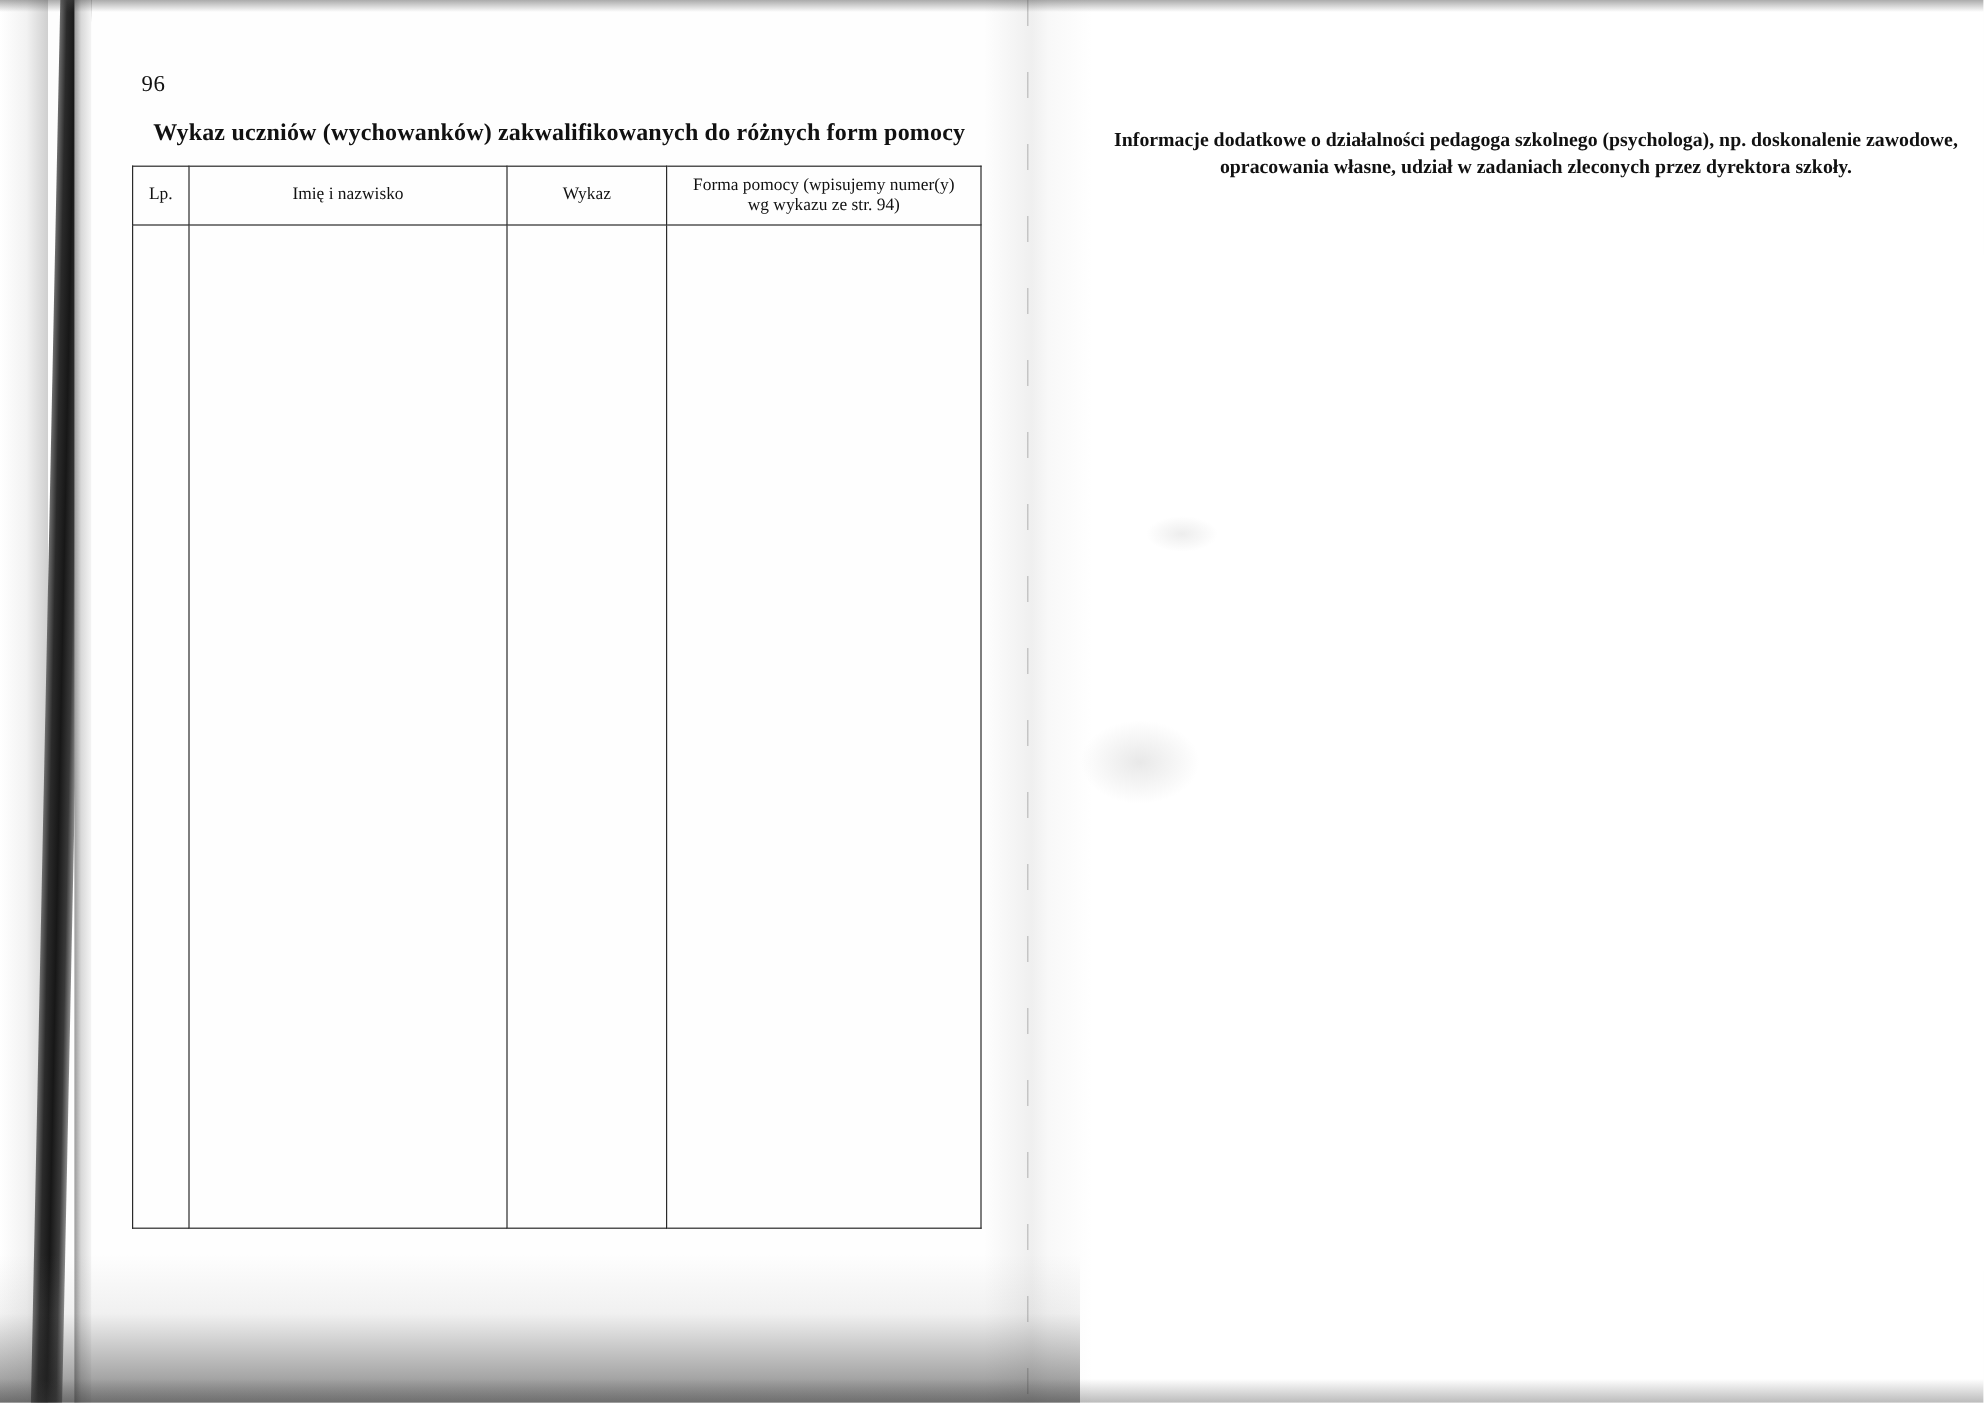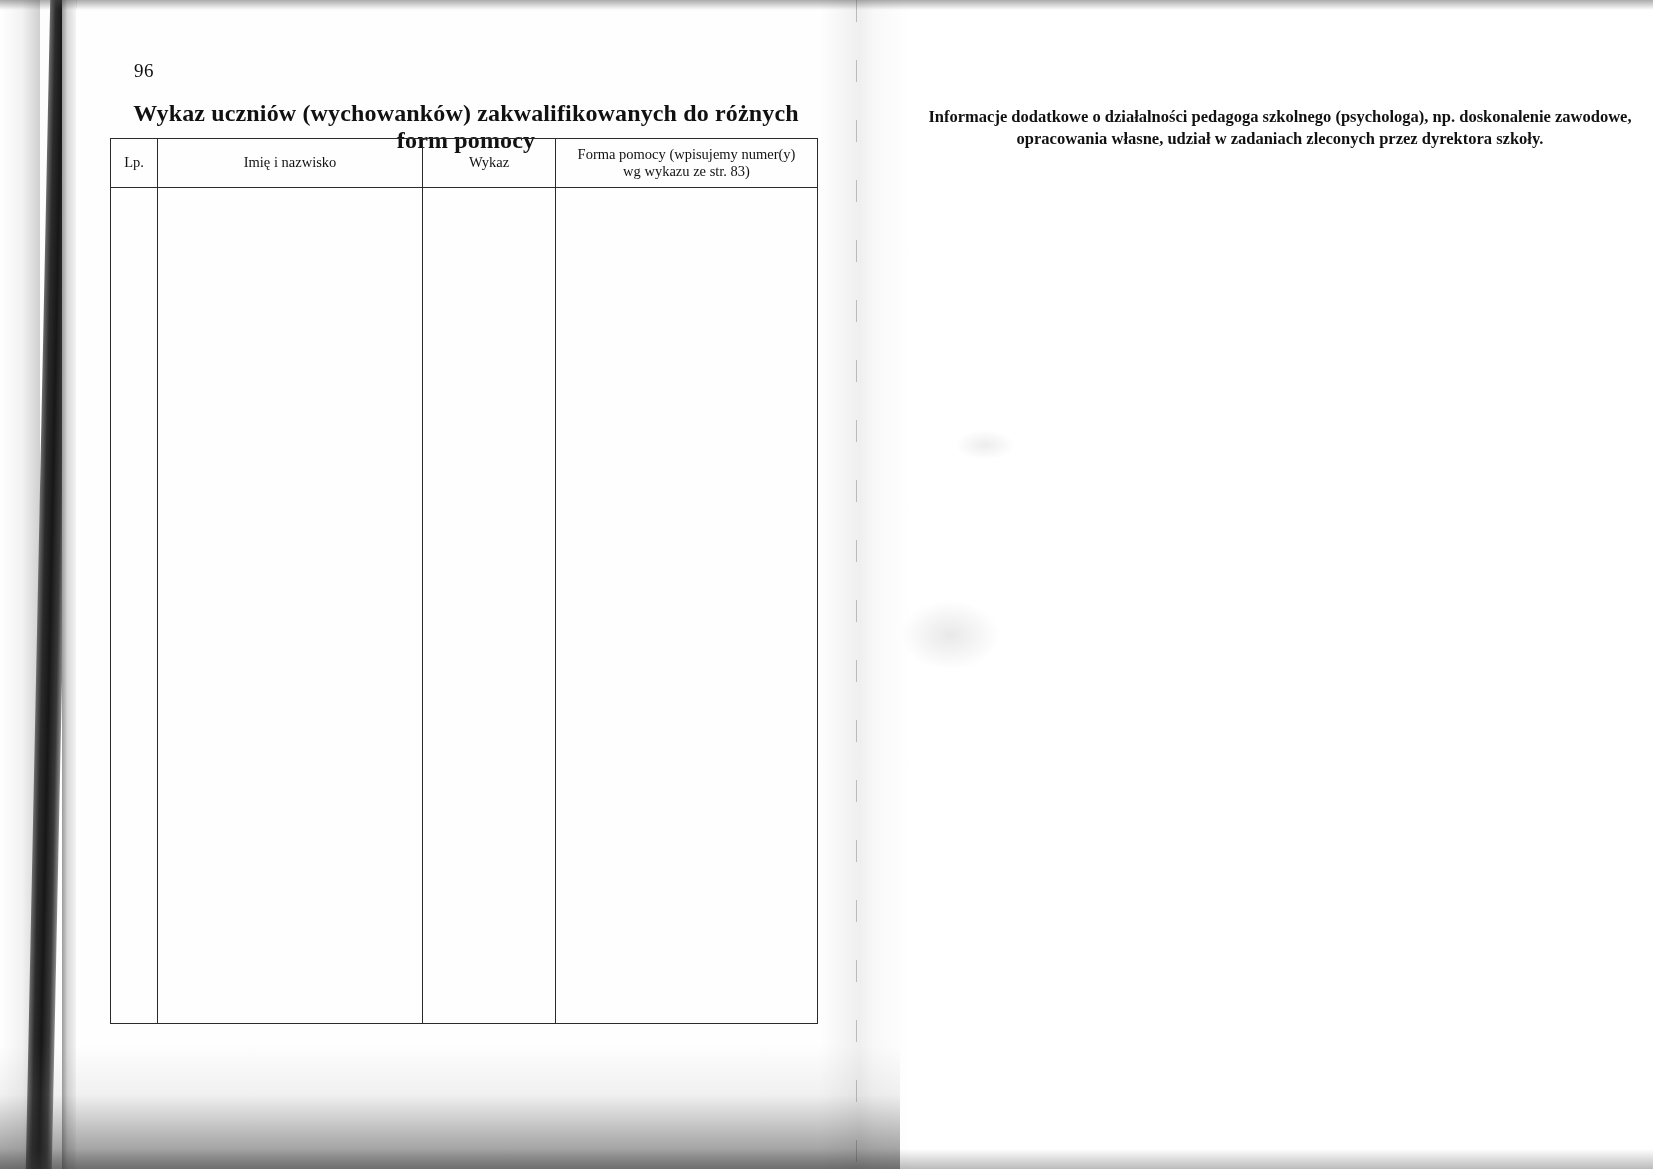--- a/index.html
+++ b/index.html
@@ -86,32 +86,32 @@
   .smudge2 {
     position: absolute;
     left: 955px; top: 430px; width: 60px; height: 30px;
     border-radius: 50%;
     background: radial-gradient(ellipse at center, rgba(210,210,210,0.40) 0%, rgba(255,255,255,0) 70%);
   }
 
   
   .page-number {
     position: absolute;
-    left: 134px;
+    left: 118px;
     top: 60px;
     font-size: 19px;
     letter-spacing: 0.5px;
   }
   .left-title {
     position: absolute;
     left: 110px;
     top: 100px;
     width: 712px;
     text-align: center;
-    font-size: 24px;
+    font-size: 20px;
     font-weight: bold;
     letter-spacing: 0.15px;
   }
 
   table.form-table {
     position: absolute;
     left: 110px;
     top: 138px;
     width: 707px;
     border-collapse: collapse;
@@ -188,21 +188,21 @@
     <col class="col-class">
     <col class="col-form">
   </colgroup>
   <thead>
     <tr>
       <th>Lp.</th>
       <th>Imię i nazwisko</th>
       <th>Wykaz</th>
       <th>
         <span class="hdr-two-line">Forma pomocy (wpisujemy numer(y)</span>
-        <span class="hdr-two-line">wg wykazu ze str. 83)</span>
+        <span class="hdr-two-line">wg wykazu ze str. 94)</span>
       </th>
     </tr>
   </thead>
   <tbody>
     <tr>
       <td></td>
       <td></td>
       <td></td>
       <td></td>
     </tr>

